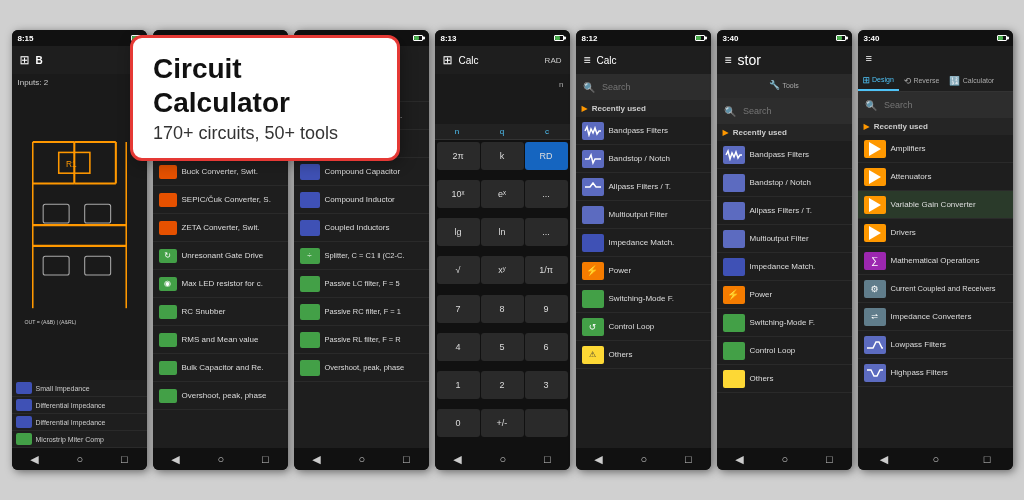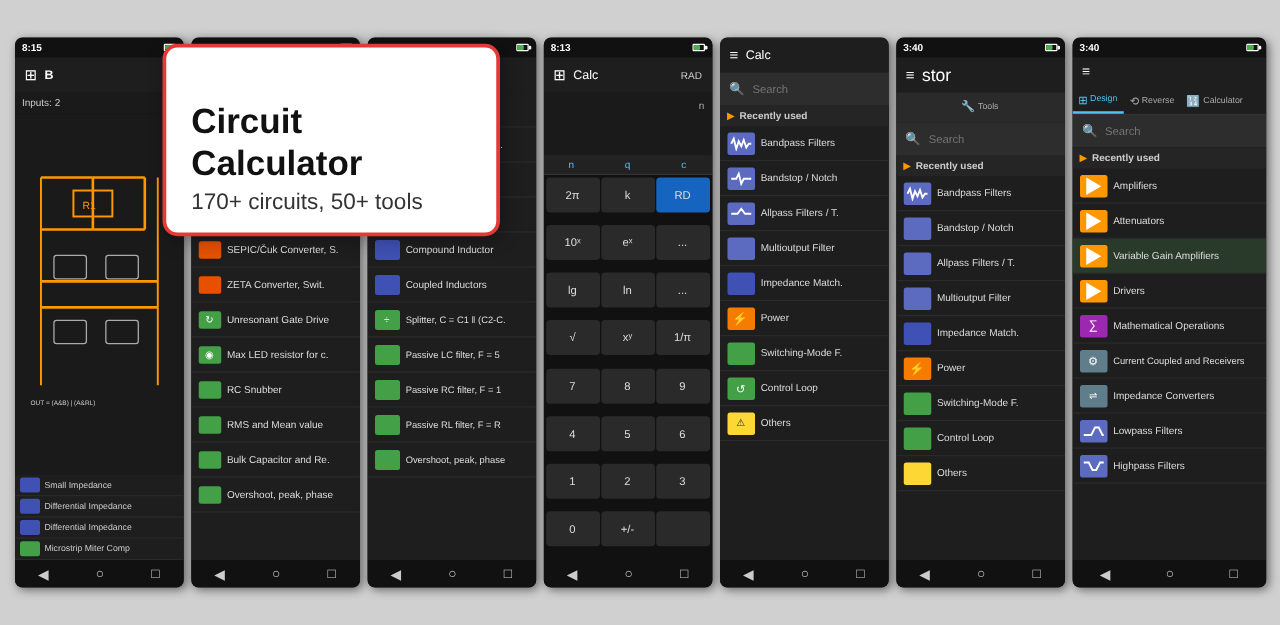--- a/index.html
+++ b/index.html
@@ -166,21 +166,20 @@
       padding: 14px 20px;
       z-index: 10;
       box-shadow: 3px 3px 15px rgba(0,0,0,0.3);
       width: 270px;
     }
     .hero-title {
       font-size: 28px;
       font-weight: bold;
       color: #111;
       line-height: 1.2;
-      margin-top: 28px;
     }
     .hero-subtitle {
       font-size: 18px;
       color: #333;
       margin-top: 4px;
     }
   </style>
 </head>
 <body>
 
@@ -460,20 +459,28 @@
       <div class="calc-btn"></div>
     </div>
     <div class="nav-bar">
       <span class="nav-btn">◀</span>
       <span class="nav-btn">○</span>
       <span class="nav-btn">□</span>
     </div>
   </div>
 
   <div class="phone-screen narrow">
+    <div class="status-bar">
+      <span class="time">8:12</span>
+      <div class="status-icons">
+        <div class="battery-icon">
+            <div class="battery-fill"></div>
+          </div>
+      </div>
+    </div>
     <div class="app-bar">
       <span class="menu-icon">≡</span>
       <span style="color:#fff;font-size:10px;flex:1;">Calc</span>
     </div>
     <div class="search-bar">
       <span class="search-icon">🔍</span>
       <input type="text" placeholder="Search" style="background: transparent; border: none; color: rgb(204, 204, 204); font-size: 9px; outline: none; flex: 1 1 0%;">
     </div>
     <div style="flex:1;background:#1e1e1e;overflow:hidden;">
       <div class="list-section-header">
@@ -668,21 +675,21 @@
         <div style="width:22px;height:18px;background:#ff9800;border-radius:2px;margin-right:5px;flex-shrink:0;display:flex;align-items:center;justify-content:center;">
           <div style="width:0;height:0;border-top:7px solid transparent;border-bottom:7px solid transparent;border-left:12px solid #fff;"></div>
         </div>
         <span class="item-label">Attenuators</span>
       </div>
 
       <div class="list-item" style="background:#2a3a2a;">
         <div style="width:22px;height:18px;background:#ff9800;border-radius:2px;margin-right:5px;flex-shrink:0;display:flex;align-items:center;justify-content:center;">
           <div style="width:0;height:0;border-top:7px solid transparent;border-bottom:7px solid transparent;border-left:12px solid #fff;"></div>
         </div>
-        <span class="item-label">Variable Gain Amplifiers</span>
+        <span class="item-label">Variable Gain Converter</span>
       </div>
 
       <div class="list-item">
         <div style="width:22px;height:18px;background:#ff9800;border-radius:2px;margin-right:5px;flex-shrink:0;display:flex;align-items:center;justify-content:center;">
           <div style="width:0;height:0;border-top:7px solid transparent;border-bottom:7px solid transparent;border-left:12px solid #fff;"></div>
         </div>
         <span class="item-label">Drivers</span>
       </div>
 
       <div class="list-item">

